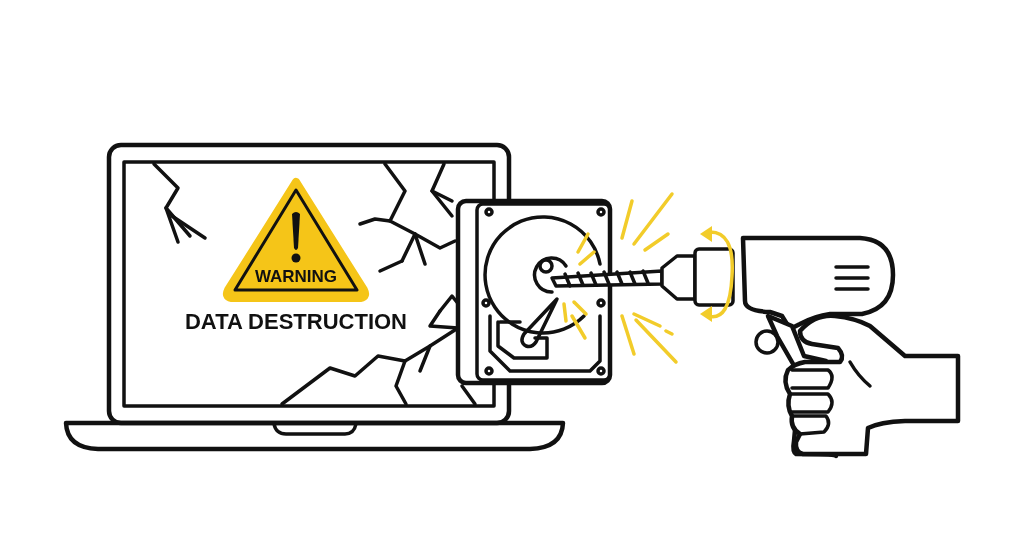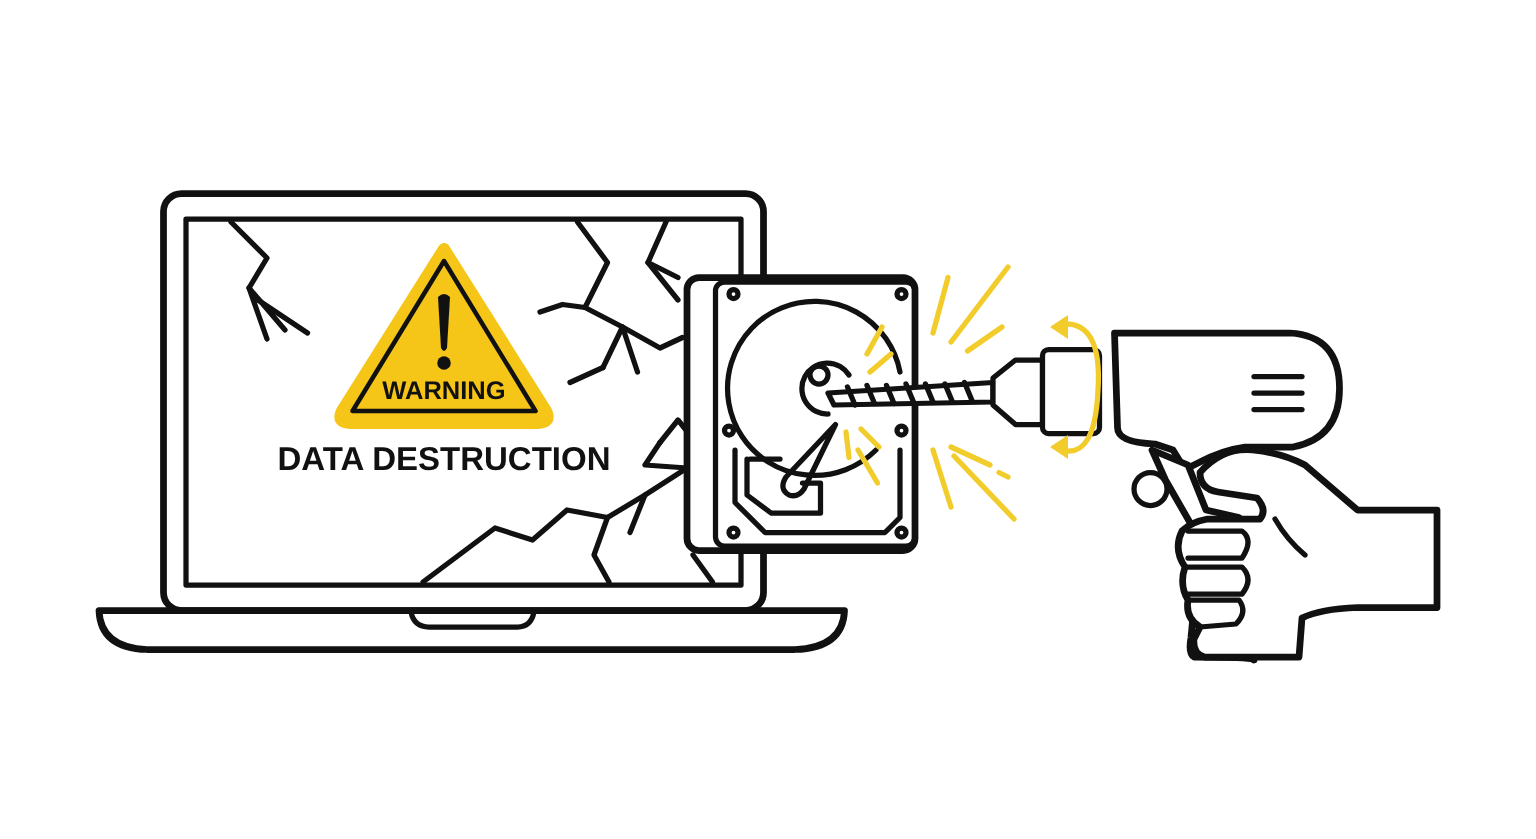--- a/index.html
+++ b/index.html
@@ -1,17 +1,17 @@
 <!DOCTYPE html>
 <html><head>
   <meta charset="utf-8">
   <style>
     html, body { margin: 0; padding: 0; background: #ffffff; }
     body { width: 1024px; height: 559px; overflow: hidden; position: relative; }
-    .scene { position: absolute; left: 0; top: 0; width: 1024px; height: 396px; text-align: right; }
+    .scene { position: absolute; left: 0; top: 16px; width: 1024px; height: 396px; text-align: right; }
     svg { display: block; }
     .stroke { fill: none; stroke: #111111; stroke-width: 4.5; stroke-linecap: round; stroke-linejoin: round; }
     .stroke-thin { fill: none; stroke: #111111; stroke-width: 3.5; stroke-linecap: round; stroke-linejoin: round; }
     .white-fill { fill: #ffffff; }
     .spark { fill: none; stroke: #f2cc2a; stroke-width: 3.5; stroke-linecap: round; }
     .label { font-family: "Liberation Sans", sans-serif; font-weight: 700; fill: #111111; }
     .warn-text { font-size: 17px; }
     .title-text { font-size: 22px; }
   </style>
 </head>

